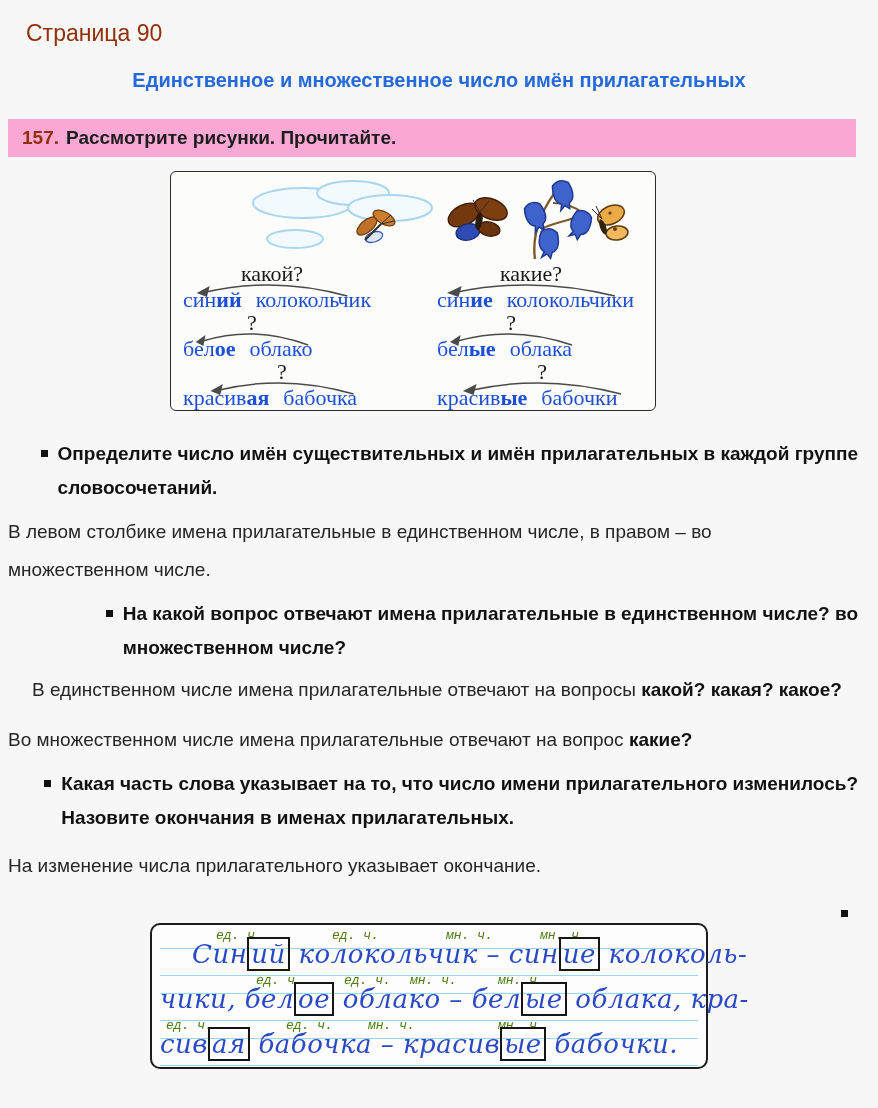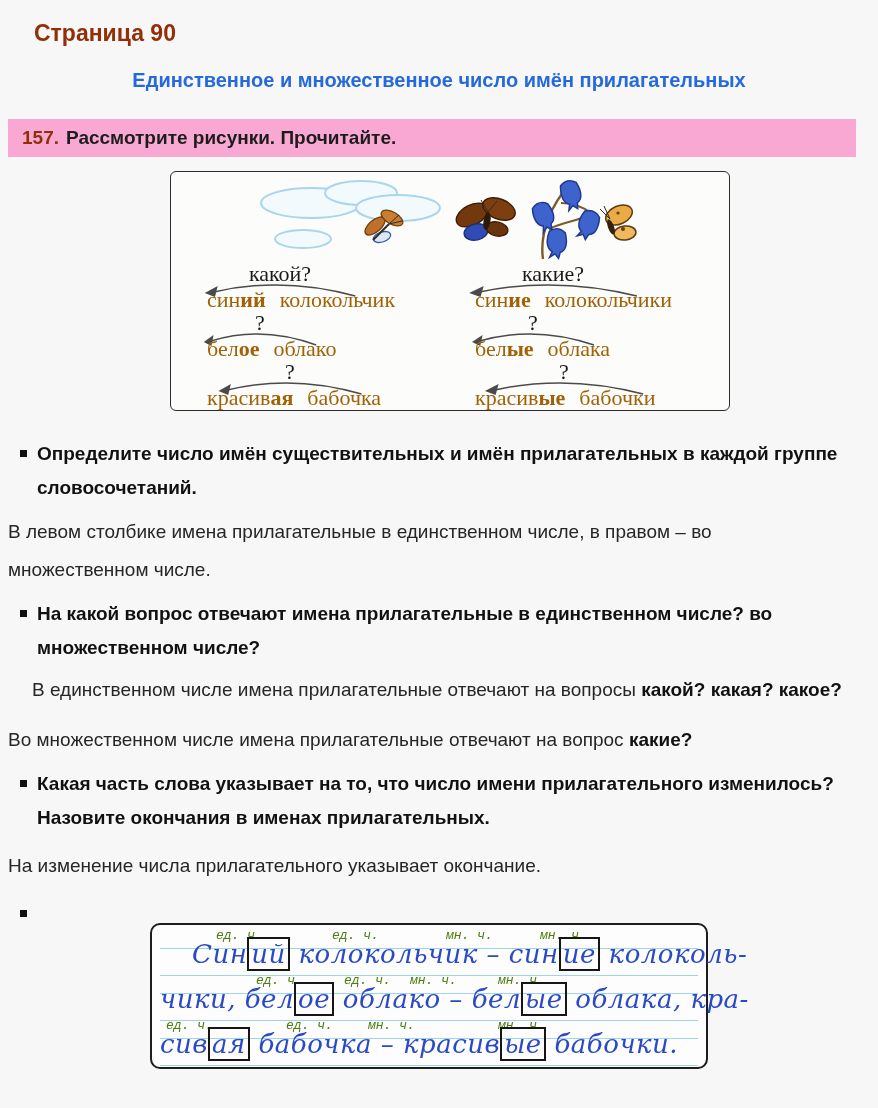--- a/index.html
+++ b/index.html
@@ -4,67 +4,67 @@
 <style>
   html,body{margin:0;padding:0;}
   body{
     width:878px;height:1108px;overflow:hidden;
     background:#f7f7f8;color:#1c1c1c;
     font-family:"Liberation Sans",sans-serif;
     position:relative;
   }
   
   .page-title{
-    margin:0;padding:20px 0 0 34px;
-    font-size:23px;font-weight:bold;color:#922f06;
+    margin:0;padding:20px 0 0 26px;
+    font-size:23px;font-weight:normal;color:#922f06;
   }
   .lesson-heading{
     margin:22px 0 0 0;text-align:center;
     font-size:20px;font-weight:bold;color:#2569da;
   }
   .exercise-bar{
     margin:27px 22px 0 8px;background:#f9a8d4;
     padding:8px 10px 8px 14px;
     font-size:19px;font-weight:bold;line-height:22px;
   }
   .exercise-bar .num{color:#922f06;margin-right:7px;}
   
   .figure-panel{
     box-sizing:border-box;
-    width:560px;height:240px;
+    width:486px;height:240px;
     margin:14px 0 0 170px;
     background:#fcfcfb;
     border:1.6px solid #2b2b2b;border-radius:6px;
-    padding:3px 0 0 20px;
+    padding:3px 0 0 12px;
   }
   .illus{display:block;margin:2px 0 0 0;}
   .cols{display:flex;}
   .col{position:relative;}
   .col.c0{width:268px;}
   .col.c1{width:230px;}
   .prow{position:relative;height:49px;--aw:158px;--ax:10px;}
   .c0 .r2{--aw:118px;}
   .c0 .r3{--aw:150px;--ax:24px;}
   .c1 .r1{--aw:176px;--ax:6px;}
   .c1 .r2{--aw:128px;}
   .c1 .r3{--aw:166px;--ax:22px;}
   .q{
     position:absolute;top:0;left:var(--ax);width:var(--aw);
     text-align:center;
     font-family:"Liberation Serif",serif;font-size:22px;color:#1a1a1a;
   }
   .arc{position:absolute;top:23px;left:var(--ax);width:var(--aw);height:15px;}
   .pline{
-    position:absolute;top:26px;left:16px;white-space:nowrap;
-    font-family:"Liberation Serif",serif;font-size:22px;color:#a16207;
+    position:absolute;top:26px;left:0;white-space:nowrap;
+    font-family:"Liberation Serif",serif;font-size:22px;color:#1d4ed8;
   }
   .pline b{font-weight:bold;}
   .pline .noun{margin-left:14px;}
   
-  .task{display:flex;margin:0 20px 0 20px;}
+  .task{display:flex;margin:0 20px 0 20px;justify-content:flex-end;}
   .task .sq{
     flex:0 0 auto;width:7px;height:7px;background:#111;
     margin:13px 10px 0 0;
   }
   .task p{
     margin:0;font-size:19px;font-weight:bold;line-height:34px;color:#111;
   }
   .answer{
     margin:0 14px 0 8px;font-size:19px;line-height:38px;color:#262626;
   }

